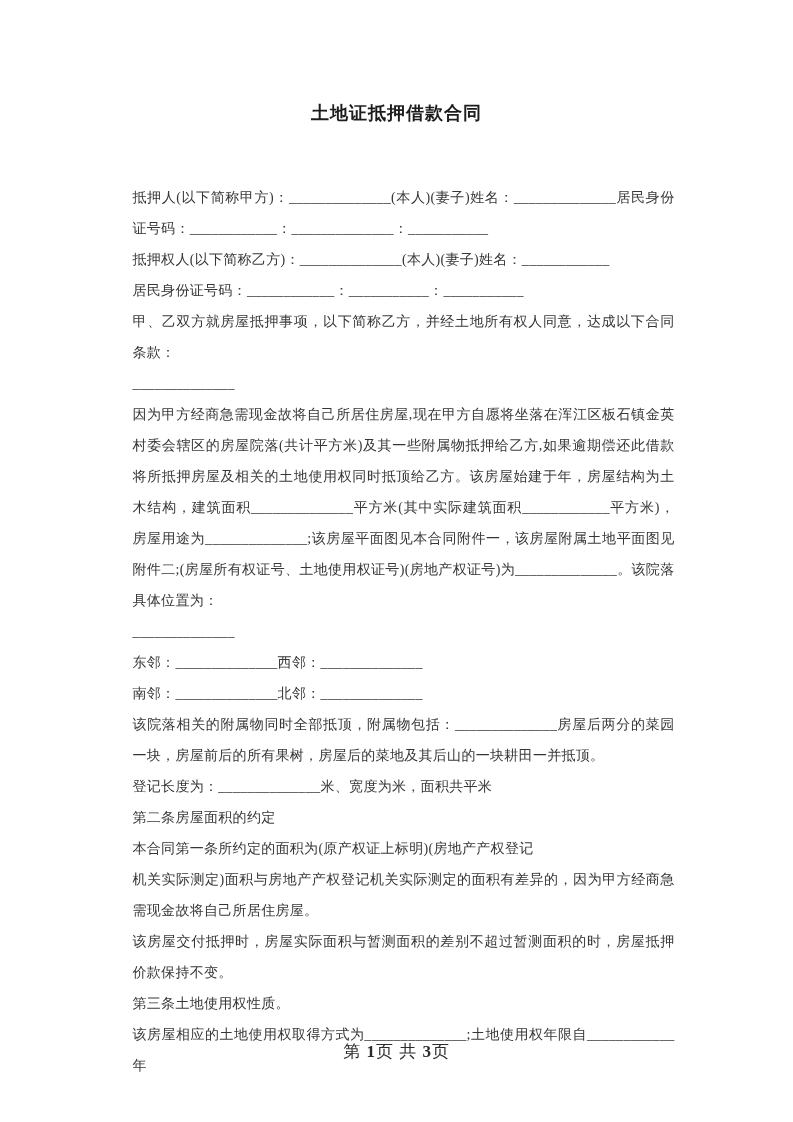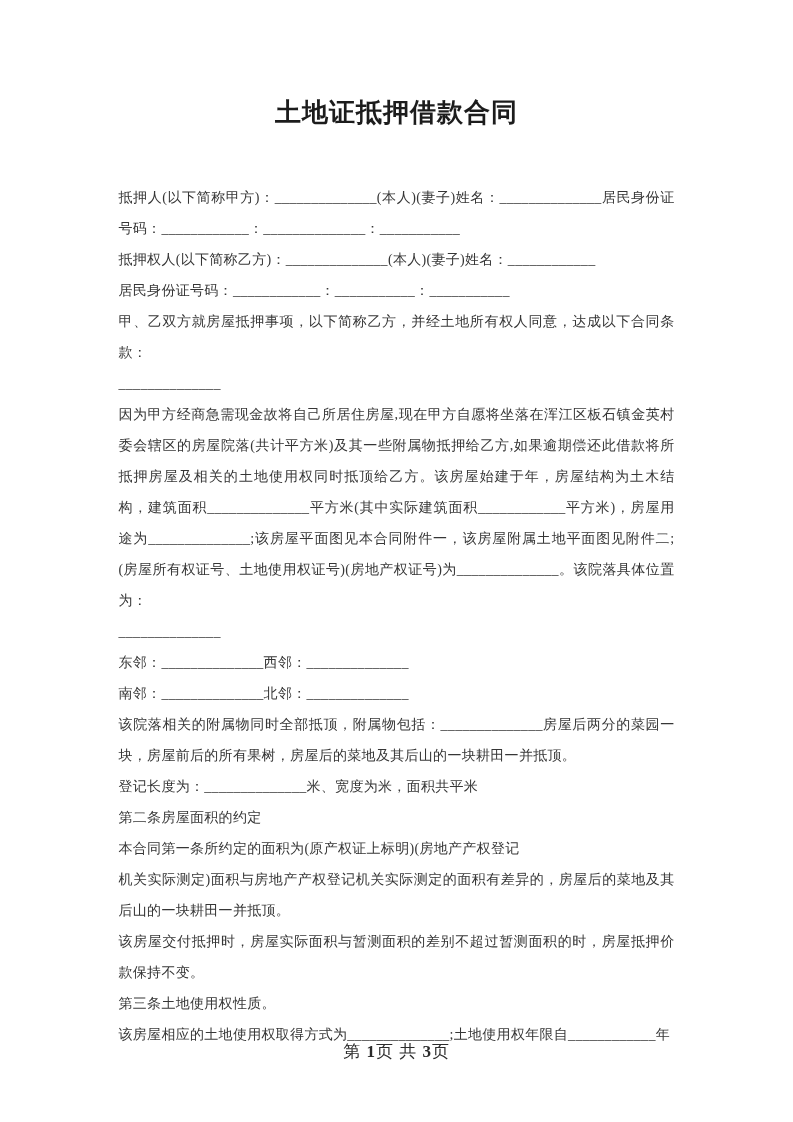--- a/index.html
+++ b/index.html
@@ -11,36 +11,37 @@
     font-family: "Liberation Serif", "DejaVu Serif", serif;
     color: #333333;
     overflow: hidden;
   }
   .doc {
     width: 556px;
     margin: 0 auto;
     padding-top: 94px;
   }
   .title {
-    font-size: 26px;
+    font-size: 18px;
     line-height: 38px;
     font-weight: 700;
     text-align: center;
     color: #1c1c1c;
     letter-spacing: 1px;
     margin-bottom: 50px;
   }
   .contract-body p {
     font-size: 14px;
     line-height: 31px;
     letter-spacing: 0.3px;
     text-align: justify;
     text-justify: inter-character;
     color: #363636;
     word-break: break-all;
+    margin-left: 14px;
   }
   .footer {
     position: absolute;
     top: 1040px;
     left: 0;
     right: 0;
     text-align: center;
     font-size: 17px;
     color: #2b2b2b;
     letter-spacing: 1px;
@@ -60,21 +61,21 @@
       <p>甲、乙双方就房屋抵押事项，以下简称乙方，并经土地所有权人同意，达成以下合同条款：</p>
       <p>______________</p>
       <p>因为甲方经商急需现金故将自己所居住房屋,现在甲方自愿将坐落在浑江区板石镇金英村委会辖区的房屋院落(共计平方米)及其一些附属物抵押给乙方,如果逾期偿还此借款将所抵押房屋及相关的土地使用权同时抵顶给乙方。该房屋始建于年，房屋结构为土木结构，建筑面积______________平方米(其中实际建筑面积____________平方米)，房屋用途为______________;该房屋平面图见本合同附件一，该房屋附属土地平面图见附件二;(房屋所有权证号、土地使用权证号)(房地产权证号)为______________。该院落具体位置为：</p>
       <p>______________</p>
       <p>东邻：______________西邻：______________</p>
       <p>南邻：______________北邻：______________</p>
       <p>该院落相关的附属物同时全部抵顶，附属物包括：______________房屋后两分的菜园一块，房屋前后的所有果树，房屋后的菜地及其后山的一块耕田一并抵顶。</p>
       <p>登记长度为：______________米、宽度为米，面积共平米</p>
       <p>第二条房屋面积的约定</p>
       <p>本合同第一条所约定的面积为(原产权证上标明)(房地产产权登记</p>
-      <p>机关实际测定)面积与房地产产权登记机关实际测定的面积有差异的，房屋后的菜地及其后山的一块耕田一并抵顶。</p>
+      <p>机关实际测定)面积与房地产产权登记机关实际测定的面积有差异的，因为甲方经商急需现金故将自己所居住房屋。</p>
       <p>该房屋交付抵押时，房屋实际面积与暂测面积的差别不超过暂测面积的时，房屋抵押价款保持不变。</p>
       <p>第三条土地使用权性质。</p>
       <p>该房屋相应的土地使用权取得方式为______________;土地使用权年限自____________年</p>
     </div>
 </div>
 
 <div class="footer">
   <span>第</span>
   <b>1</b><span>页</span>
   <span>共</span>

